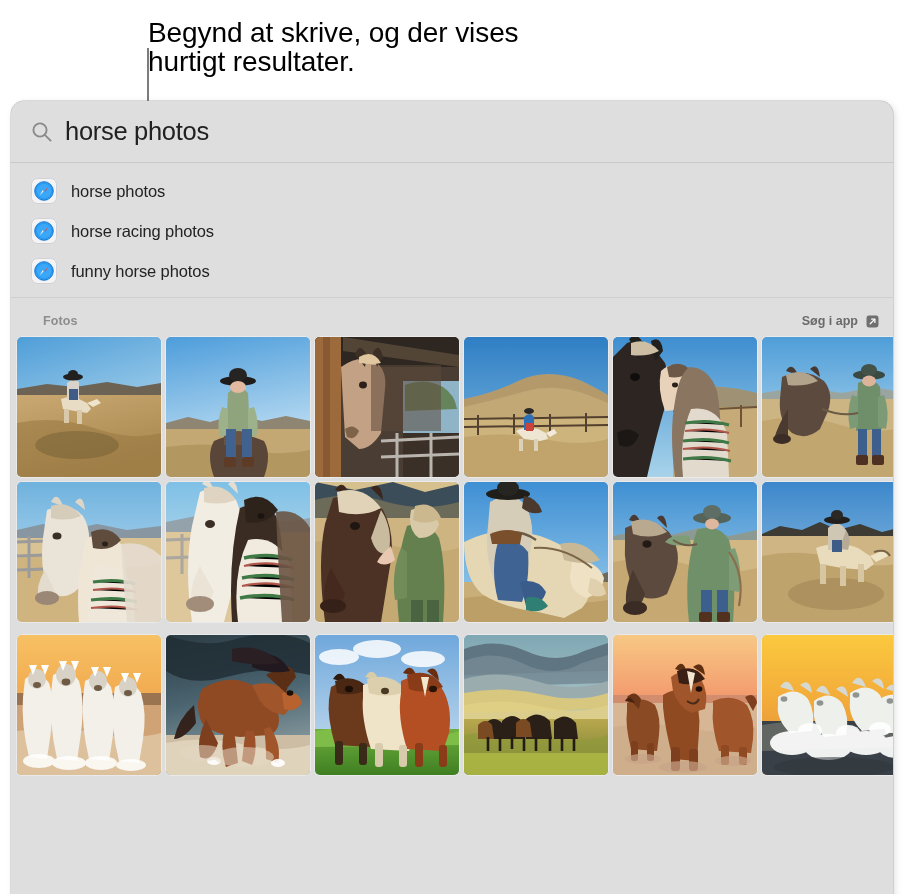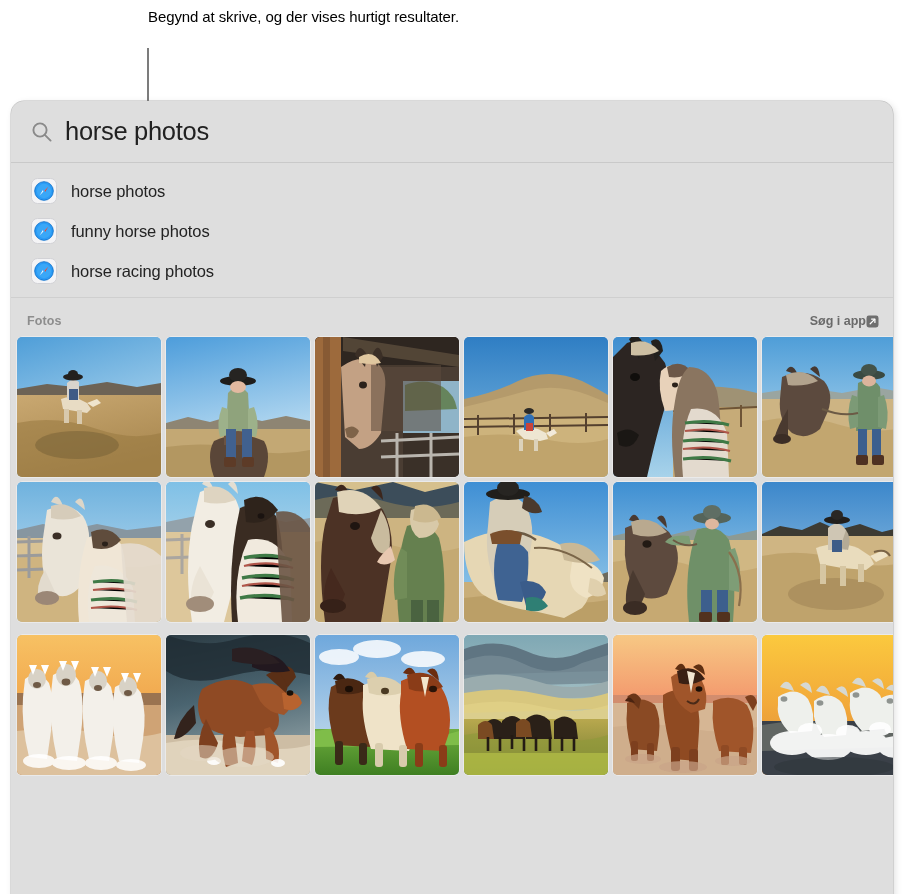--- a/index.html
+++ b/index.html
@@ -7,23 +7,23 @@
     width:904px; height:894px;
     background:#ffffff;
     font-family:"Liberation Sans", sans-serif;
     overflow:hidden;
   }
   #root { position:relative; width:904px; height:894px; }
 
   
   .callout-text {
     position:absolute;
-    left:148px; top:2px;
+    left:148px; top:18px;
     width:420px;
-    font-size:15px;
+    font-size:28px;
     line-height:29px;
     color:#000000;
     letter-spacing:-0.1px;
   }
   .callout-line {
     position:absolute;
     left:147px; top:48px;
     width:2px; height:66px;
     background:#7c7c7c;
   }
@@ -79,31 +79,32 @@
     white-space:nowrap;
   }
 
   
   .section-head {
     display:flex;
     align-items:center;
     justify-content:space-between;
     padding:0 14px 0 16px;
     height:26px;
+    margin-left:16px;
   }
   .section-title {
     font-size:12.5px;
     font-weight:bold;
     color:#8d8d8d;
     letter-spacing:0.1px;
   }
   .section-action {
     display:flex;
     align-items:center;
-    gap:0;
+    gap:8px;
   }
   .section-action-label {
     font-size:12.5px;
     font-weight:bold;
     color:#6a6a6a;
   }
   .ext-icon { width:13px; height:13px; display:block; }
 
   
   .grid {
@@ -165,34 +166,34 @@
       <div class="sugg-row">
         <svg class="safari-icon" viewBox="0 0 26 26">
           <rect x="0.5" y="0.5" width="25" height="25" rx="6" fill="#f4f4f6" stroke="#d2d2d6" stroke-width="1"></rect>
           <circle cx="13" cy="13" r="9.3" fill="#2a9bf5"></circle>
           <circle cx="13" cy="13" r="9.3" fill="none" stroke="#1273cc" stroke-width="0.9"></circle>
           <circle cx="13" cy="13" r="7.2" fill="#3aa7f7"></circle>
           <polygon points="17.4,8.6 13.6,12.4 12.4,13.6 8.6,17.4 12.4,13.6" fill="#ffffff"></polygon>
           <polygon points="17.4,8.6 13.6,12.4 14.1,14.1" fill="#f03c2e"></polygon>
           <polygon points="8.6,17.4 12.4,13.6 11.9,11.9" fill="#fdfdfd"></polygon>
         </svg>
-        <span class="sugg-label">funny horse photos</span>
+        <span class="sugg-label">horse racing photos</span>
       </div>
 
       <div class="sugg-row">
         <svg class="safari-icon" viewBox="0 0 26 26">
           <rect x="0.5" y="0.5" width="25" height="25" rx="6" fill="#f4f4f6" stroke="#d2d2d6" stroke-width="1"></rect>
           <circle cx="13" cy="13" r="9.3" fill="#2a9bf5"></circle>
           <circle cx="13" cy="13" r="9.3" fill="none" stroke="#1273cc" stroke-width="0.9"></circle>
           <circle cx="13" cy="13" r="7.2" fill="#3aa7f7"></circle>
           <polygon points="17.4,8.6 13.6,12.4 12.4,13.6 8.6,17.4 12.4,13.6" fill="#ffffff"></polygon>
           <polygon points="17.4,8.6 13.6,12.4 14.1,14.1" fill="#f03c2e"></polygon>
           <polygon points="8.6,17.4 12.4,13.6 11.9,11.9" fill="#fdfdfd"></polygon>
         </svg>
-        <span class="sugg-label">horse racing photos</span>
+        <span class="sugg-label">funny horse photos</span>
       </div>
 
 
     </div>
     <div class="divider soft"></div>
 
     <div class="spacer-10"></div>
     <div class="section-head">
       <span class="section-title">Fotos</span>
       <span class="section-action">

